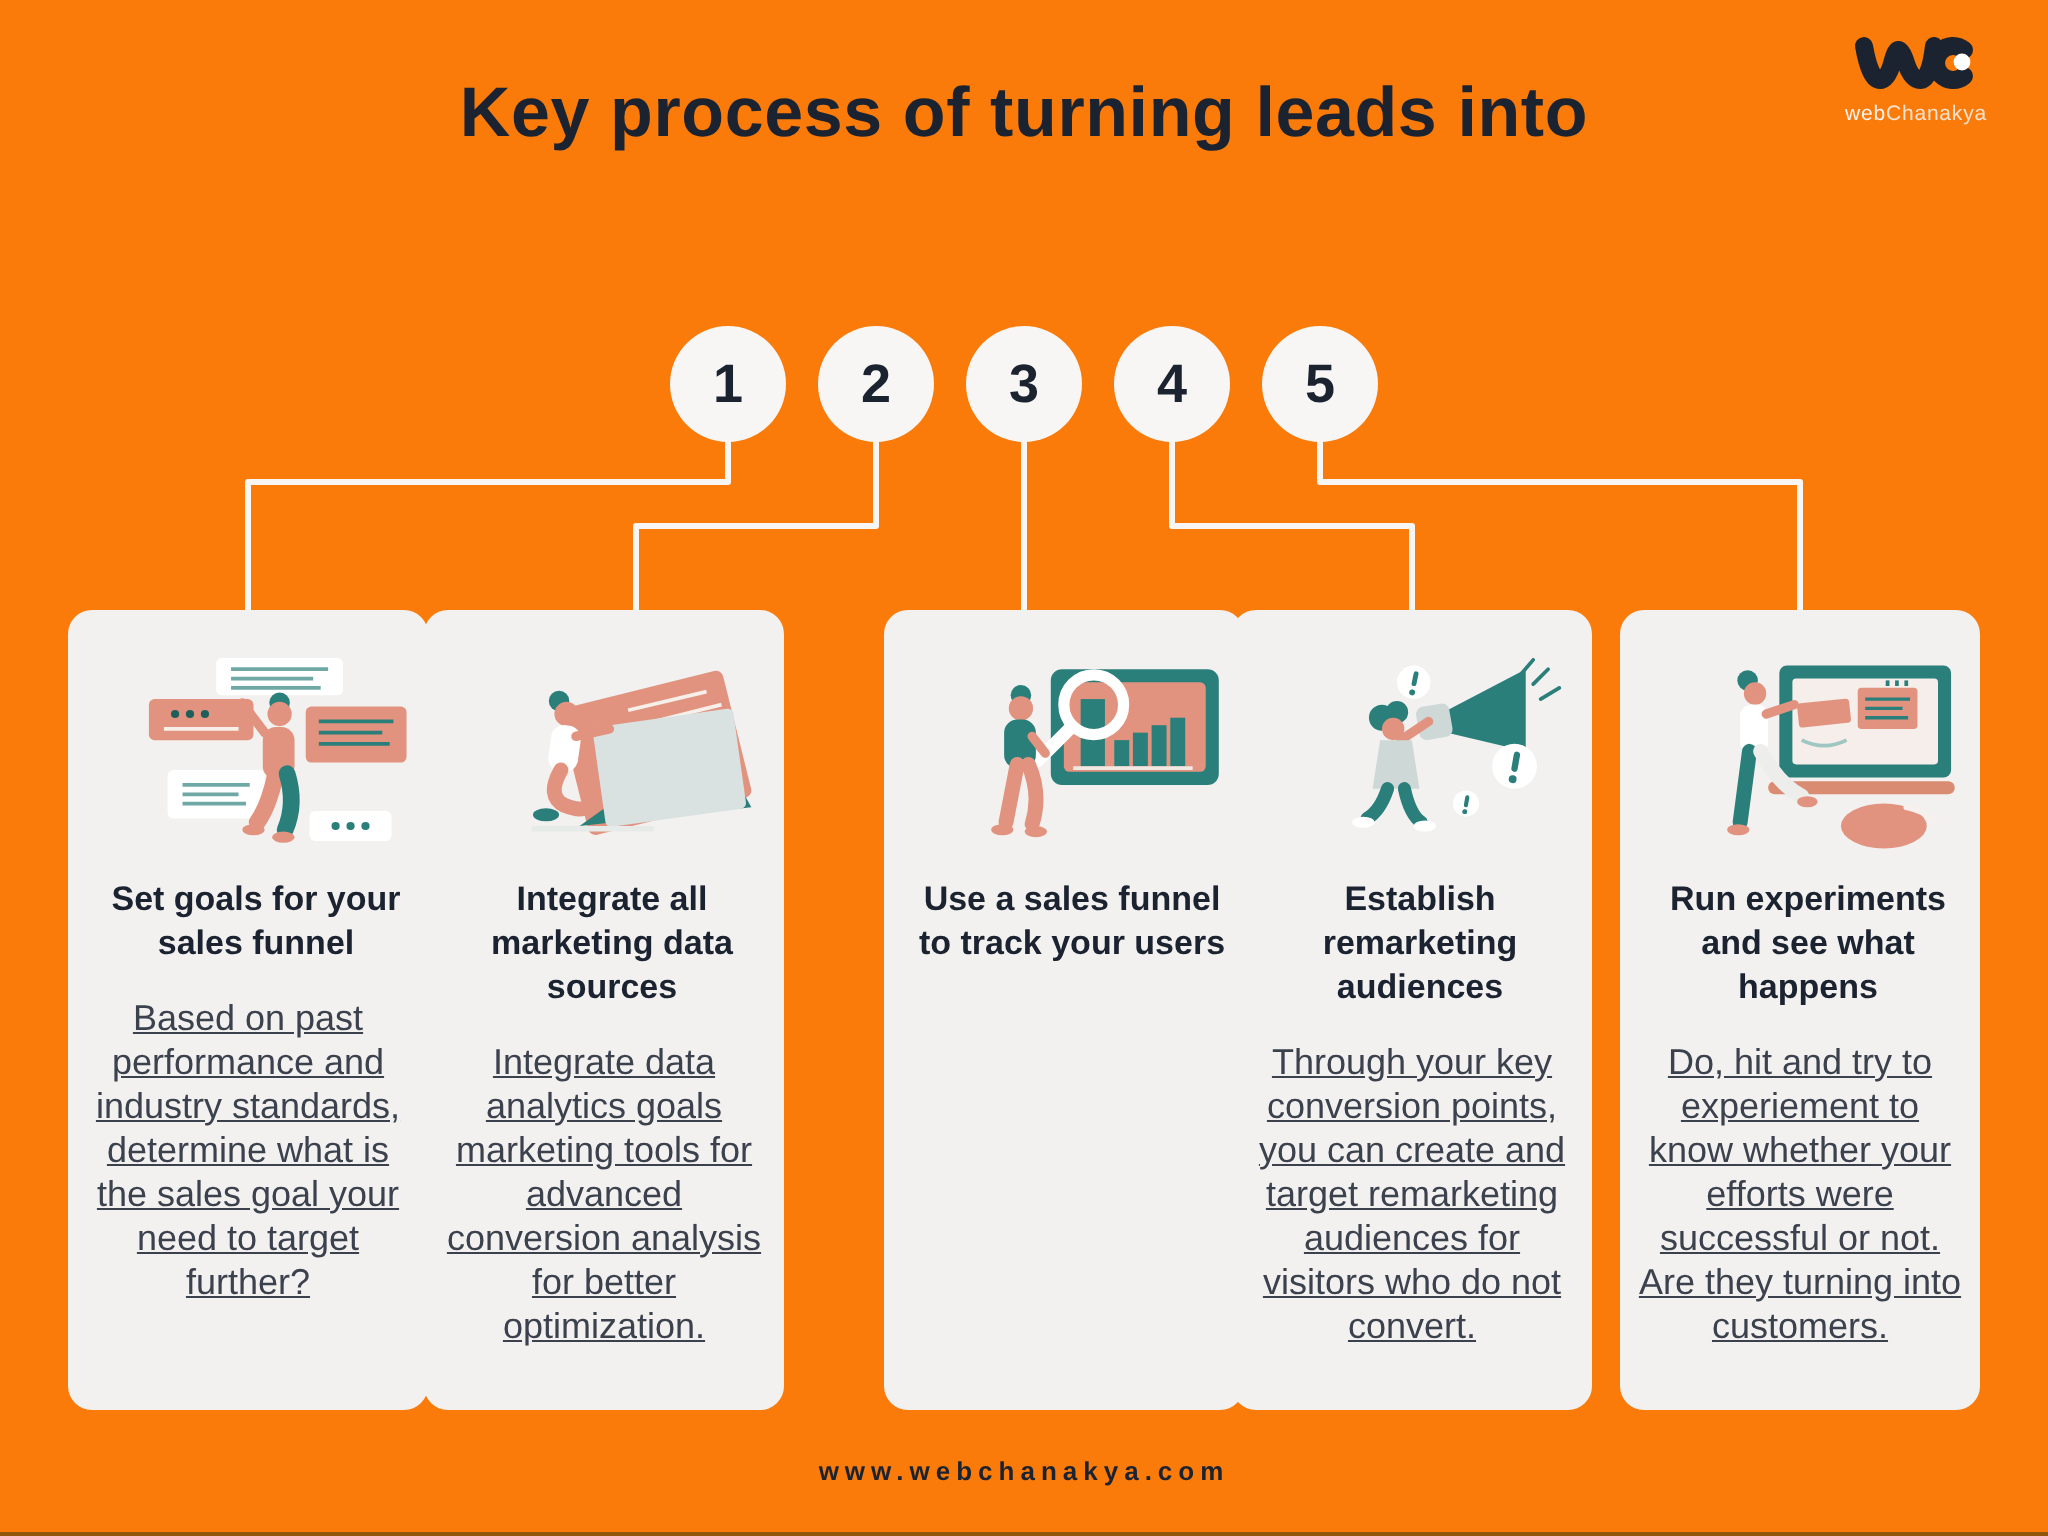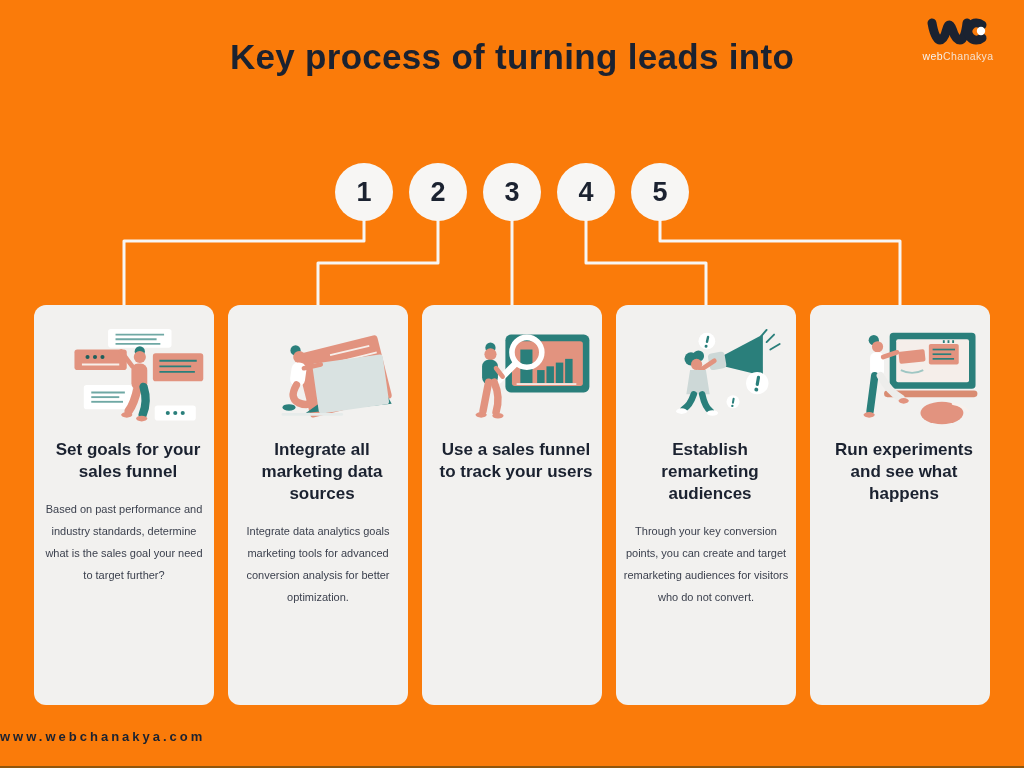--- a/index.html
+++ b/index.html
@@ -41,23 +41,23 @@
     display:flex;flex-direction:column;align-items:flex-end;
     padding:24px 7px 0;
   }
   .card .illus{width:140px;height:98px;flex:none;}
   .card h2{
     margin:12px 0 0;max-width:158px;text-align:center;
     font-size:17px;line-height:22px;font-weight:800;color:var(--heading-navy);
   }
   .card p{
     margin:15px 0 0;max-width:168px;text-align:center;
-    font-size:11px;line-height:22px;color:var(--body-text);
-  }
-  .footer{position:absolute;left:0;right:0;top:727px;text-align:left;}
+    font-size:18px;line-height:22px;color:var(--body-text);text-decoration:underline;
+  }
+  .footer{position:absolute;left:0;right:0;top:727px;text-align:center;}
   .footer a{
     color:var(--heading-navy);font-size:13px;font-weight:700;
     letter-spacing:3px;text-decoration:none;
   }
   .bottom-edge{position:absolute;left:0;bottom:0;width:100%;height:2px;background:#6d4a0e;opacity:.75;}
 </style>
 </head>
 <body>
 
 <div class="canvas">
@@ -134,21 +134,21 @@
       <rect x="69" y="37" width="17" height="28" rx="7" fill="#E2937F"></rect>
       <path d="M76 62 q-4 18 -10 26" stroke="#E2937F" stroke-width="9" fill="none" stroke-linecap="round"></path>
       <path d="M82 62 q5 16 -1 30" stroke="#2A7F7B" stroke-width="9" fill="none" stroke-linecap="round"></path>
       <ellipse cx="64" cy="92" rx="6" ry="3" fill="#E2937F"></ellipse>
         <ellipse cx="80" cy="96" rx="6" ry="3" fill="#E2937F"></ellipse>
     </svg>
     <h2>Set goals for your sales funnel</h2>
     <p>Based on past performance and industry standards, determine what is the sales goal your need to target further?</p>
   </section>
 
-  <section class="card" style="left:228px">
+  <section class="card" style="left:212px">
     <svg class="illus" viewBox="0 0 150 105">
       <g transform="rotate(-14 88 52)">
           <rect x="44" y="16" width="90" height="70" rx="4" fill="#E2937F"></rect>
         </g>
       <g stroke="#F7EFEA" stroke-width="2">
           <line x1="74" y1="28" x2="116" y2="18"></line>
           <line x1="80" y1="36" x2="124" y2="25"></line>
           <line x1="86" y1="44" x2="130" y2="33"></line>
         </g>
       <polygon points="48,90 140,80 118,40" fill="#2A7F7B"></polygon>
@@ -162,21 +162,21 @@
         </g>
       <path d="M46 42 L64 38" stroke="#E2937F" stroke-width="5" stroke-linecap="round"></path>
       <path d="M38 60 q-8 14 2 19 q12 5 16 -3" stroke="#E2937F" stroke-width="8" fill="none" stroke-linecap="round"></path>
       <ellipse cx="30" cy="84" rx="7" ry="3.5" fill="#2A7F7B"></ellipse>
       <rect x="22" y="90" width="66" height="3" rx="1.5" fill="#E6EBEA"></rect>
     </svg>
     <h2>Integrate all marketing data sources</h2>
     <p>Integrate data analytics goals marketing tools for advanced conversion analysis for better optimization.</p>
   </section>
 
-  <section class="card" style="left:422px">
+  <section class="card" style="left:442px">
     <svg class="illus" viewBox="0 0 150 105">
       <rect x="54" y="6" width="90" height="62" rx="6" fill="#2A7F7B"></rect>
       <rect x="61" y="13" width="76" height="48" rx="3" fill="#E2937F"></rect>
       <rect x="70" y="22" width="13" height="36" fill="#2A7F7B"></rect>
       <rect x="88" y="44" width="8" height="14" fill="#2A7F7B"></rect>
       <rect x="98" y="40" width="8" height="18" fill="#2A7F7B"></rect>
       <rect x="108" y="36" width="8" height="22" fill="#2A7F7B"></rect>
       <rect x="118" y="32" width="8" height="26" fill="#2A7F7B"></rect>
       <rect x="66" y="58" width="64" height="2" fill="#F2E8E3"></rect>
       <circle cx="77" cy="25" r="16" fill="none" stroke="#FFFFFF" stroke-width="6"></circle>
@@ -258,20 +258,21 @@
       <circle cx="33" cy="12" r="5.5" fill="#2A7F7B"></circle>
       <circle cx="37" cy="19" r="6" fill="#E2937F"></circle>
       <rect x="29" y="25" width="15" height="26" rx="6" fill="#FFFFFF"></rect>
       <path d="M43 30 L58 25" stroke="#E2937F" stroke-width="5" stroke-linecap="round"></path>
       <path d="M34 50 L29 88" stroke="#2A7F7B" stroke-width="8" stroke-linecap="round"></path>
       <path d="M40 50 q10 18 22 24" stroke="#EDEDEB" stroke-width="8" fill="none" stroke-linecap="round"></path>
       <ellipse cx="28" cy="92" rx="6" ry="3" fill="#E2937F"></ellipse>
         <ellipse cx="65" cy="77" rx="5.5" ry="3" fill="#E2937F"></ellipse>
     </svg>
     <h2>Run experiments and see what happens</h2>
+    <p>Do, hit and try to experiement to know whether your efforts were successful or not. Are they turning into customers.</p>
   </section>
 
   <div class="footer">
     <a href="#">www.webchanakya.com</a>
   </div>
 
   <div class="bottom-edge"></div>
 </div>
 
 </body></html>

